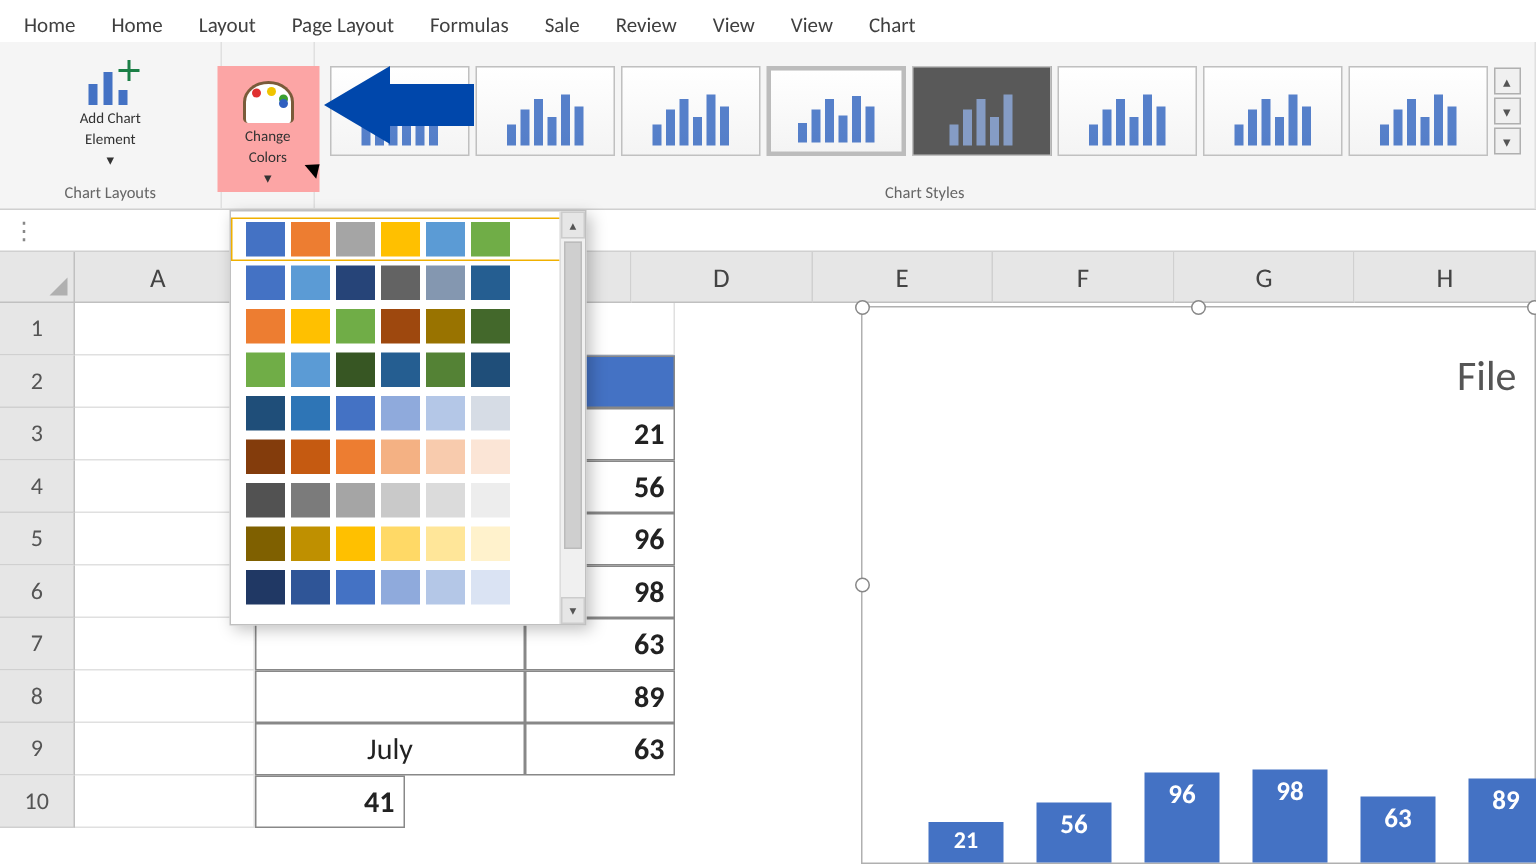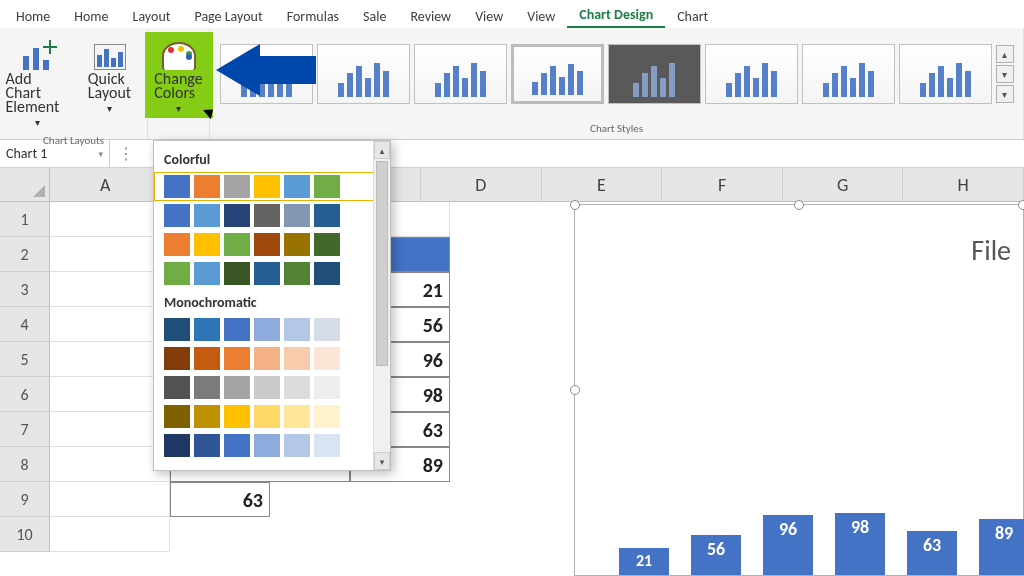--- a/index.html
+++ b/index.html
@@ -8,22 +8,22 @@
   
   .ribbon-tabs { display: flex; align-items: flex-end; height: 28px; padding-left: 4px; background: #fff; font-size: 14px; color: #404040; }
   .ribbon-tabs .tab { padding: 4px 12px 3px; cursor: pointer; }
   .ribbon-tabs .tab.active { color: #1b7f46; border-bottom: 2px solid #1b7f46; font-weight: 600; }
 
   
   .ribbon { display: flex; height: 112px; border-bottom: 1px solid #d0d0d0; background: #f5f5f5; }
   .group { display: flex; flex-direction: column; align-items: center; border-right: 1px solid #e0e0e0; }
   .group-buttons { display: flex; flex: 1; align-items: flex-start; padding: 4px 4px 0; gap: 4px; }
   .group-label { font-size: 11px; color: #666; padding: 2px 0 4px; }
-  .big-btn { display: flex; flex-direction: column; align-items: center; width: 68px; padding: 2px; font-size: 16px; line-height: 14px; color: #333; cursor: pointer; position: relative; }
-  .big-btn.active { background: #84cc16; }
+  .big-btn { display: flex; flex-direction: column; align-items: center; width: 68px; padding: 2px; text-align: center; font-size: 10px; line-height: 14px; color: #333; cursor: pointer; position: relative; }
+  .big-btn.active { background: #fca5a5; margin-top: 12px; }
   .big-btn .ico { width: 36px; height: 36px; margin-bottom: 2px; display: flex; align-items: flex-end; justify-content: center; }
   .big-btn .caret::after { content: " ▾"; font-size: 10px; }
 
   
   .palette { width: 34px; height: 28px; border: 2px solid #7a5b3a; border-bottom: none; border-radius: 50% 50% 10% 10%; position: relative; background: #fff; }
   .palette::before, .palette::after { content:''; position:absolute; width:6px; height:6px; border-radius:50%; }
   .palette::before { background:#e03030; top:3px; left:4px; box-shadow: 10px -1px 0 #f0c400, 18px 4px 0 #3aa030; }
   .palette::after { background:#3060c0; top:10px; left:22px; }
 
   
@@ -106,53 +106,39 @@
 <div class="ribbon-tabs">
   <div class="tab">Home</div>
   <div class="tab">Home</div>
   <div class="tab">Layout</div>
   <div class="tab">Page Layout</div>
   <div class="tab">Formulas</div>
   <div class="tab">Sale</div>
   <div class="tab">Review</div>
   <div class="tab">View</div>
   <div class="tab">View</div>
-  <div class="tab active">Chart Design</div>
   <div class="tab">Chart</div>
 </div>
 
 <div class="ribbon">
   <div class="group" style="width:148px;">
     <div class="group-buttons">
       <div class="big-btn">
         <div class="ico">
             <div class="ce-icon">
           <span class="ce-bar" style="left:2px;height:14px"></span>
           <span class="ce-bar" style="left:12px;height:22px"></span>
           <span class="ce-bar" style="left:22px;height:10px"></span>
           <span class="ce-plus"></span>
         </div>
           </div>
         <span style="white-space:pre-line">Add Chart
 Element</span>
           <span class="caret"></span>
       </div>
-      <div class="big-btn">
-        <div class="ico">
-            <div class="ql-icon">
-              <span style="height:60%"></span>
-              <span style="height:90%"></span>
-              <span style="height:45%"></span>
-              <span style="height:75%"></span>
-            </div>
-          </div>
-        <span style="white-space:pre-line">Quick
-Layout</span>
-          <span class="caret"></span>
-      </div>
     </div>
     <div class="group-label">Chart Layouts</div>
   </div>
 
   <div class="group" style="width:62px;">
     <div class="group-buttons">
       <div class="big-btn active">
         <div class="ico">
             <div class="palette"></div>
           </div>
@@ -233,23 +219,20 @@
         <div>▴</div>
         <div>▾</div>
         <div>▾</div>
       </div>
     </div>
     <div class="group-label">Chart Styles</div>
   </div>
 </div>
 
 <div class="namebox-row">
-  <div class="namebox">
-      <span>Chart 1</span>
-    </div>
   <div class="fx-gutter">⋮</div>
 </div>
 
 <div class="sheet">
   <div class="row-headers">
     <div class="corner"></div>
     <div class="rh">1</div>
     <div class="rh">2</div>
     <div class="rh">3</div>
     <div class="rh">4</div>
@@ -307,24 +290,26 @@
           <div class="cell cellB"></div>
           <div class="cell cellC">63</div>
         </div>
       <div class="gr">
           <div class="cell cellA"></div>
           <div class="cell cellB"></div>
           <div class="cell cellC">89</div>
         </div>
       <div class="gr">
           <div class="cell cellA"></div>
+          <div class="cell cellB">July</div>
           <div class="cell cellC">63</div>
         </div>
       <div class="gr">
           <div class="cell cellA"></div>
+          <div class="cell cellC">41</div>
         </div>
     </div>
   </div>
 </div>
 
 <div class="chart-obj">
   <div class="handle" style="top:-5px;left:-5px"></div>
   <div class="handle" style="top:-5px;left:50%;margin-left:-5px"></div>
   <div class="handle" style="top:-5px;right:-5px"></div>
   <div class="handle" style="top:50%;left:-5px;margin-top:-5px"></div>
@@ -333,21 +318,20 @@
     <div class="cb lo" style="height:27px">21</div>
     <div class="cb" style="height:40px">56</div>
     <div class="cb" style="height:60px">96</div>
     <div class="cb" style="height:62px">98</div>
     <div class="cb" style="height:44px">63</div>
     <div class="cb" style="height:56px">89</div>
   </div>
 </div>
 
 <div class="color-dd">
-  <div class="sect">Colorful</div>
   <div id="colorful-host">
       <div class="swrow hl">
         <div class="sw" style="background: rgb(68, 114, 196);"></div>
         <div class="sw" style="background: rgb(237, 125, 49);"></div>
         <div class="sw" style="background: rgb(165, 165, 165);"></div>
         <div class="sw" style="background: rgb(255, 192, 0);"></div>
         <div class="sw" style="background: rgb(91, 155, 213);"></div>
         <div class="sw" style="background: rgb(112, 173, 71);"></div>
       </div>
       <div class="swrow">
@@ -368,21 +352,20 @@
       </div>
       <div class="swrow">
         <div class="sw" style="background: rgb(112, 173, 71);"></div>
         <div class="sw" style="background: rgb(91, 155, 213);"></div>
         <div class="sw" style="background: rgb(55, 86, 35);"></div>
         <div class="sw" style="background: rgb(37, 94, 145);"></div>
         <div class="sw" style="background: rgb(84, 130, 53);"></div>
         <div class="sw" style="background: rgb(31, 78, 121);"></div>
       </div>
     </div>
-  <div class="sect">Monochromatic</div>
   <div id="mono-host">
       <div class="swrow">
         <div class="sw" style="background: rgb(31, 78, 121);"></div>
         <div class="sw" style="background: rgb(46, 117, 182);"></div>
         <div class="sw" style="background: rgb(68, 114, 196);"></div>
         <div class="sw" style="background: rgb(143, 170, 220);"></div>
         <div class="sw" style="background: rgb(180, 199, 231);"></div>
         <div class="sw" style="background: rgb(214, 220, 229);"></div>
       </div>
       <div class="swrow">

